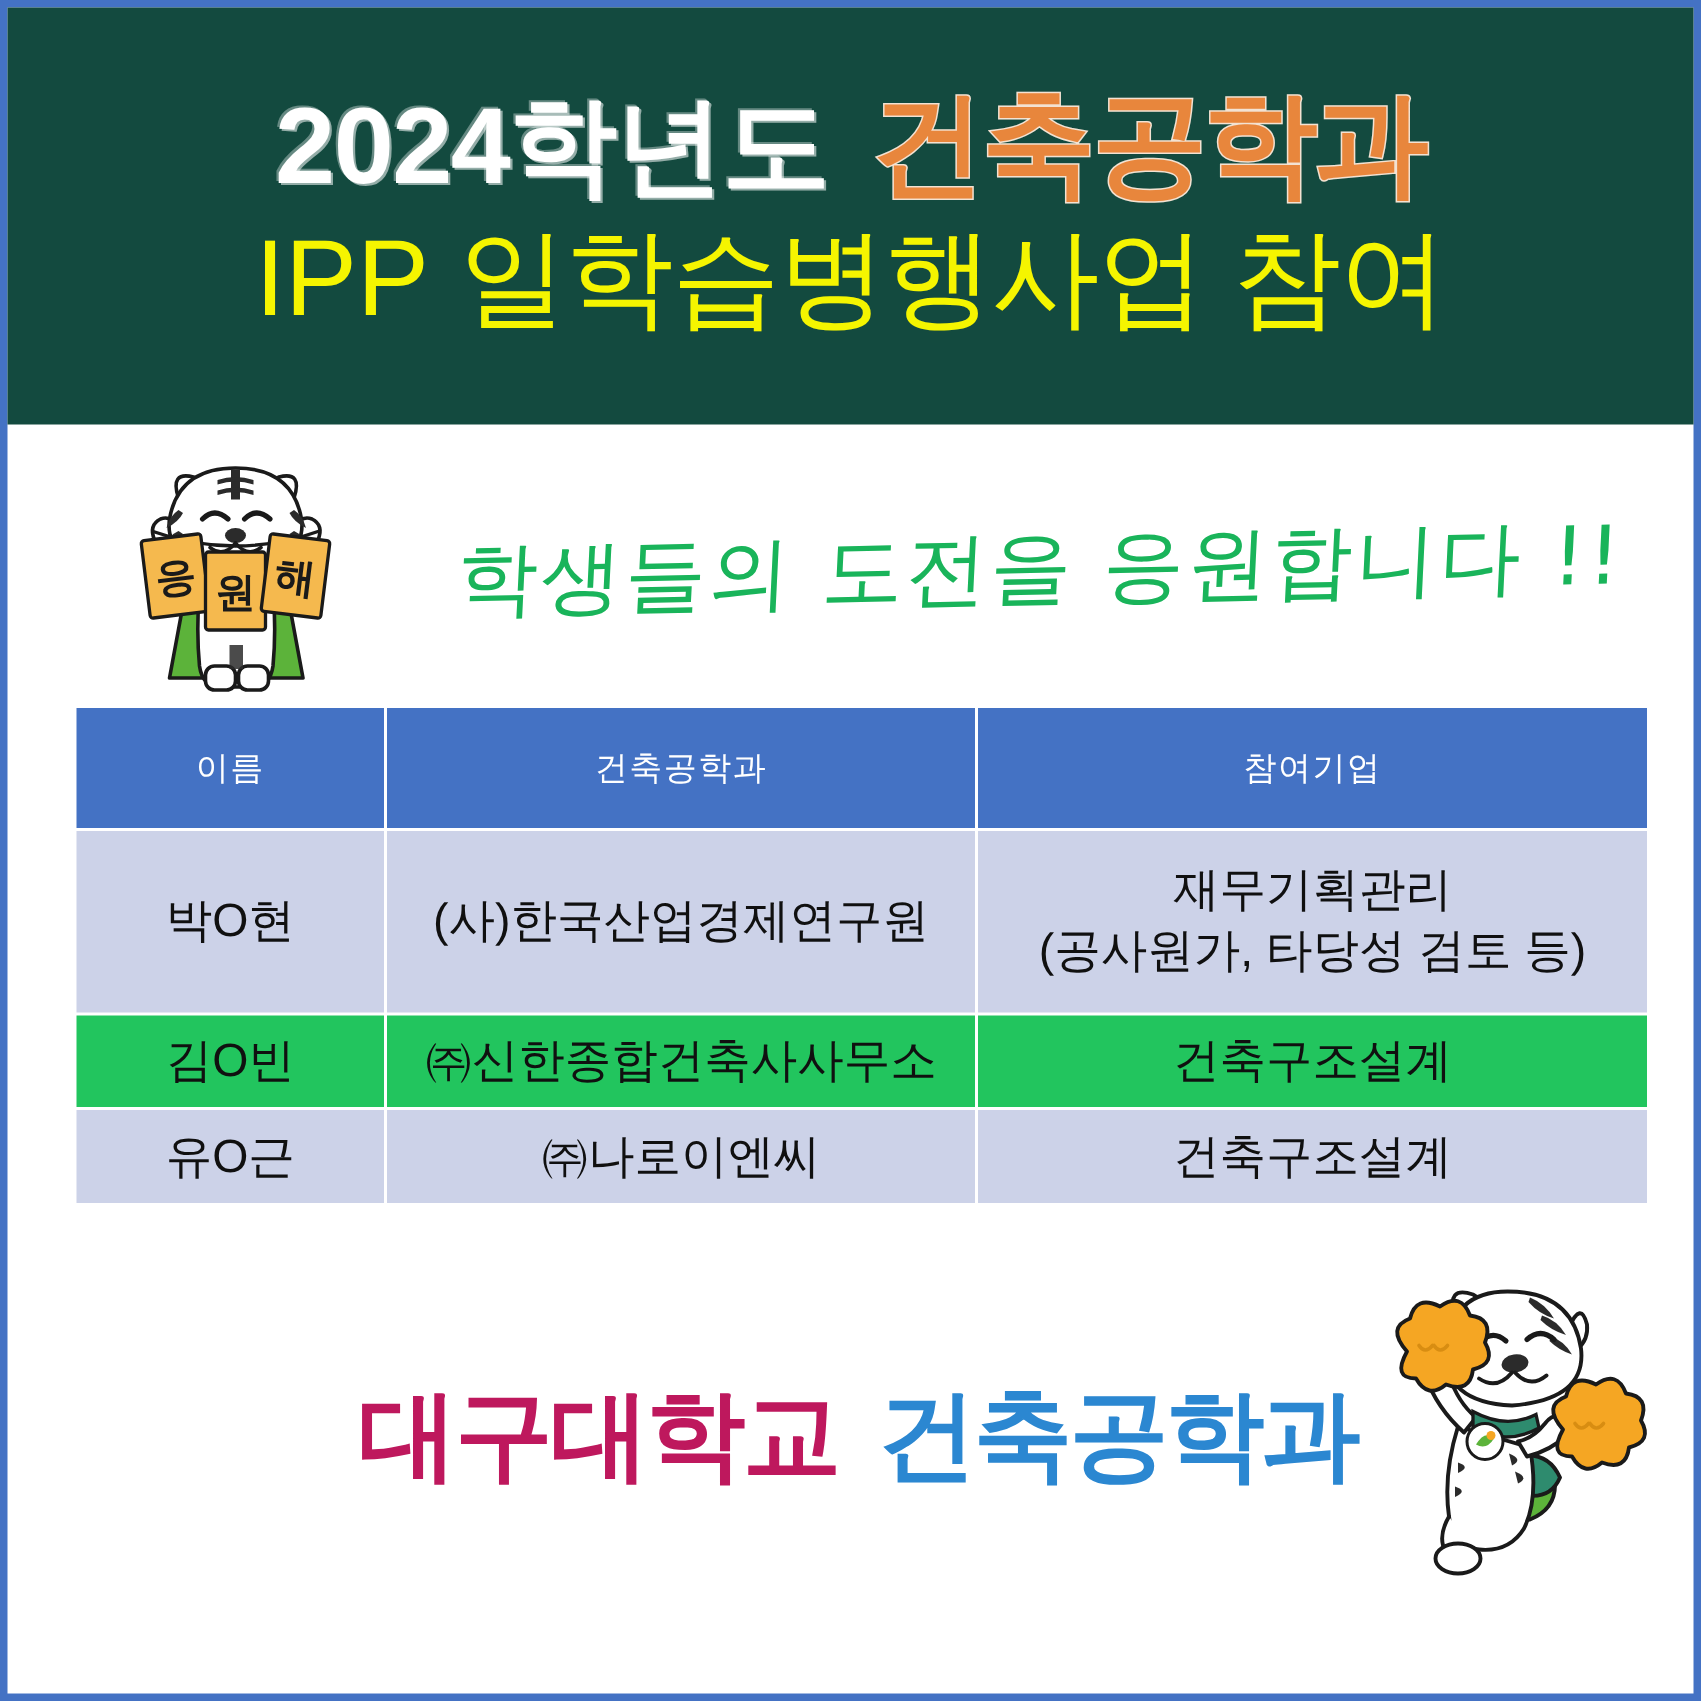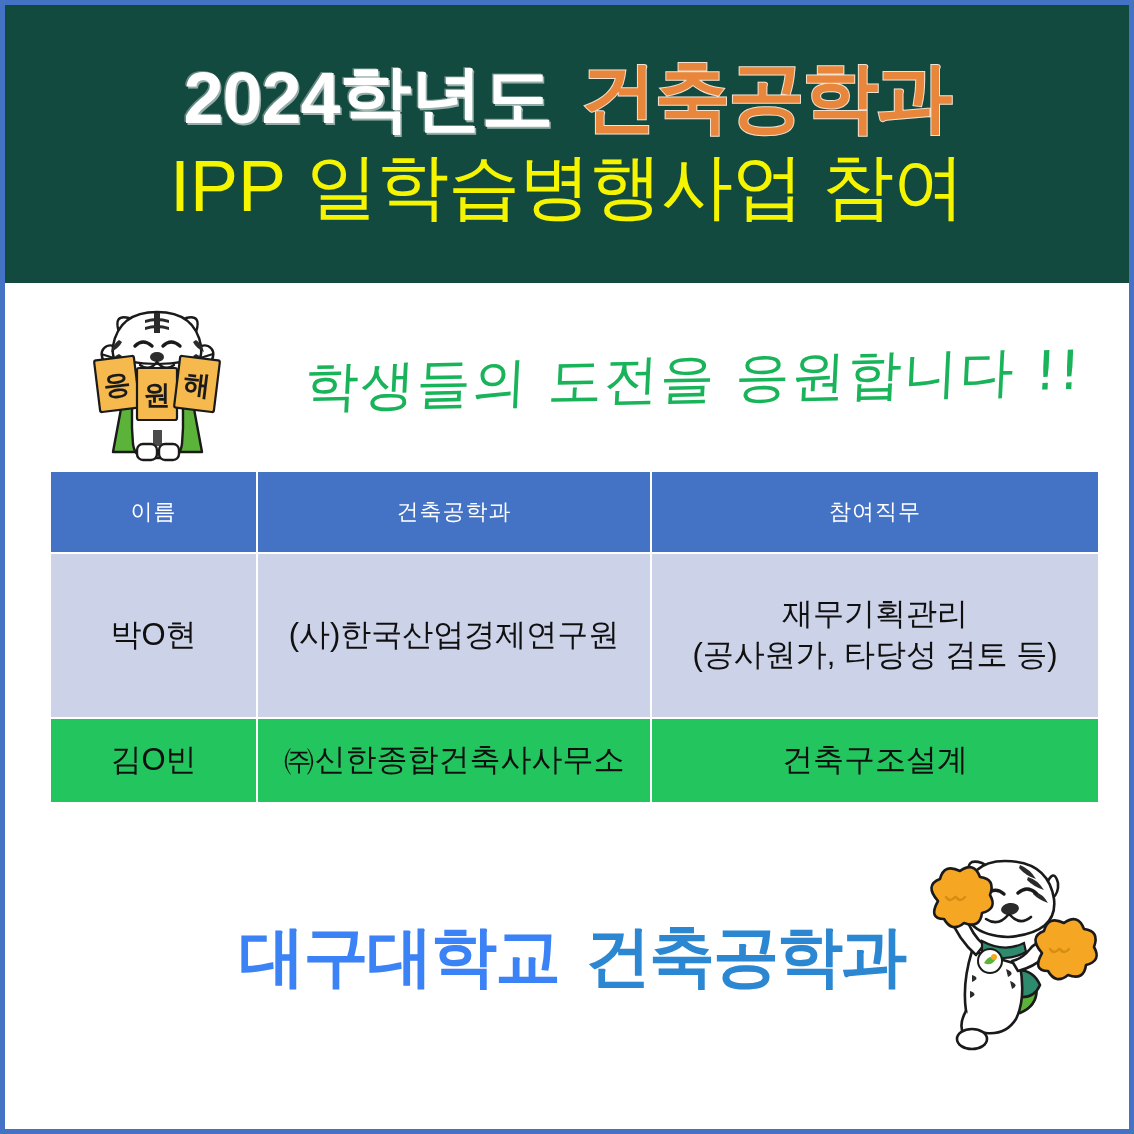--- a/index.html
+++ b/index.html
@@ -171,21 +171,21 @@
     top: 28px;
     width: 900px;
     text-align: right;
     white-space: nowrap;
     font-size: 66px;
     font-weight: 700;
     letter-spacing: -2px;
     line-height: 1;
   }
 
-  .footer-univ { color: #3b82f6; margin-left: 48px; }
+  .footer-univ { color: #be185d; margin-left: 48px; }
   .footer-dept { color: #2b87d1; margin-left: 26px; }
 
   .tiger-pom {
     position: absolute;
     left: 895px;
     top: -52px;
     width: 205px;
     height: 215px;
   }
   .tiger-pom svg { display: block; width: 100%; height: 100%; }
@@ -284,37 +284,42 @@
     <table class="roster">
       <colgroup>
         <col class="col-name">
         <col class="col-firm">
         <col class="col-role">
       </colgroup>
       <thead>
         <tr>
           <th>이름</th>
           <th>건축공학과</th>
-          <th>참여직무</th>
+          <th>참여기업</th>
         </tr>
       </thead>
       <tbody>
         <tr class="row-a">
           <td>박O현</td>
           <td>(사)한국산업경제연구원</td>
           <td>
             <span class="role-multiline">재무기획관리</span>
             <span class="role-multiline">(공사원가, 타당성 검토 등)</span>
           </td>
         </tr>
         <tr class="row-b">
           <td>김O빈</td>
           <td>㈜신한종합건축사사무소</td>
           <td>건축구조설계</td>
         </tr>
+        <tr class="row-a">
+          <td>유O근</td>
+          <td>㈜나로이엔씨</td>
+          <td>건축구조설계</td>
+        </tr>
       </tbody>
     </table>
   </div>
 
   <div class="footer">
     <div class="footer-text">
       <span class="footer-univ">대구대학교</span><span class="footer-dept">건축공학과</span>
     </div>
 
     <div class="tiger-pom">

